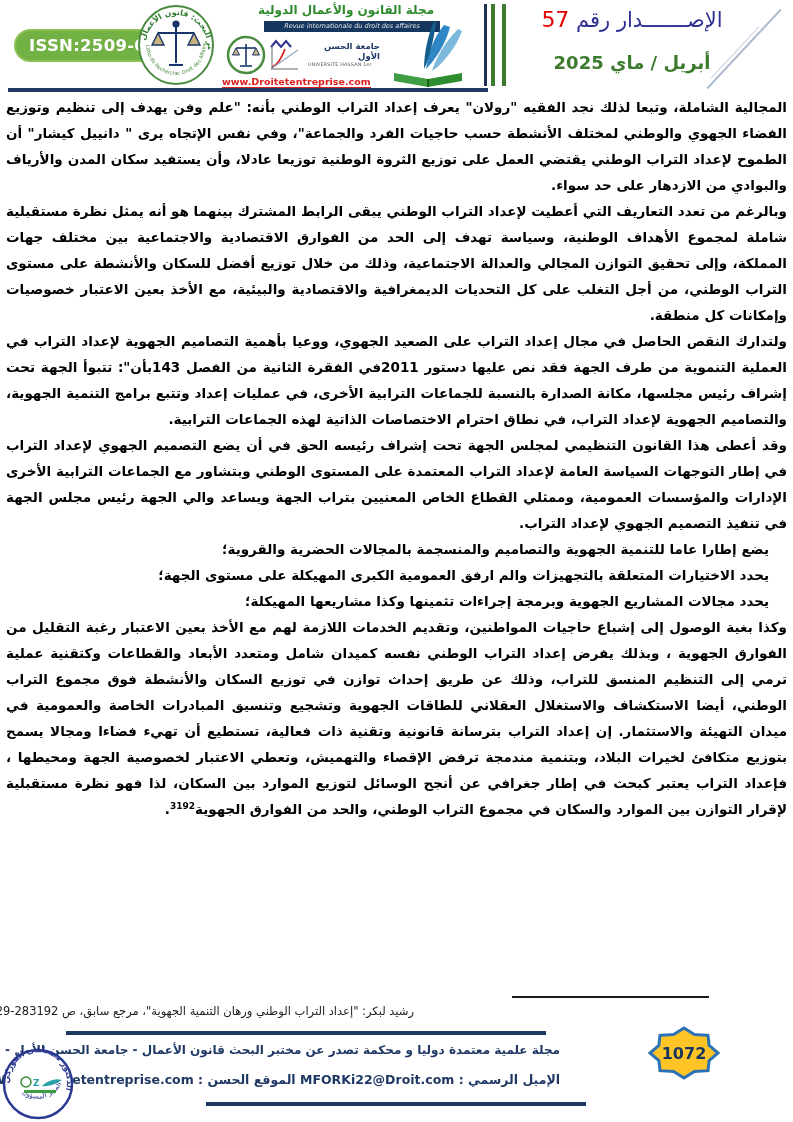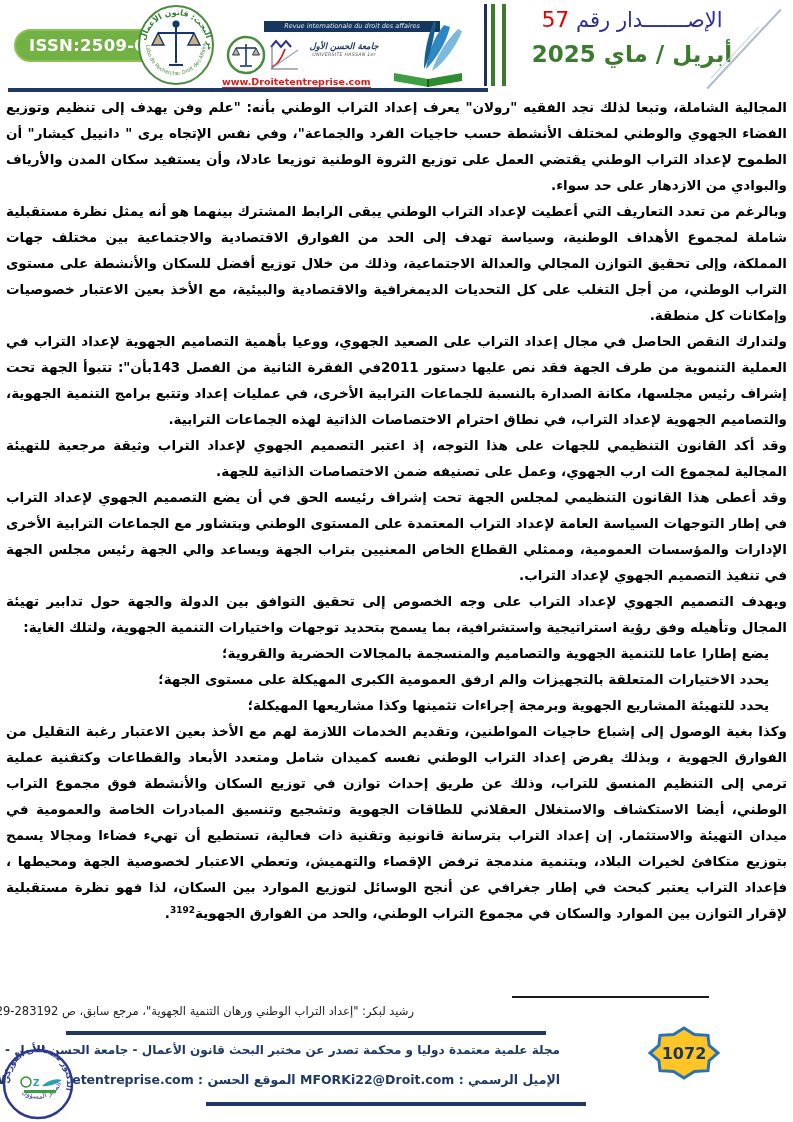--- a/index.html
+++ b/index.html
@@ -21,36 +21,36 @@
     position:absolute;top:1px;left:0;right:6px;text-align:center;
     color:#2e8b2e;font-weight:bold;font-size:12px;direction:rtl;
   }
   .banner-strip{
     position:absolute;top:19px;left:48px;width:176px;height:11px;background:#15365f;
     color:#e8e8e8;font-size:6.5px;text-align:center;line-height:11px;font-style:italic;
   }
   .banner-row{position:absolute;top:31px;left:0;width:100%;height:44px;}
   .mini-scales{position:absolute;left:10px;top:2px;}
   .mini-chart{position:absolute;left:52px;top:4px;}
-  .univ-block{position:absolute;left:92px;top:8px;width:72px;text-align:center;font-style:italic;}
+  .univ-block{position:absolute;left:92px;top:8px;width:72px;}
   .univ-ar{color:#1f3864;font-size:8.5px;font-weight:bold;direction:rtl;}
   .univ-fr{color:#555;font-size:4.8px;margin-top:1px;letter-spacing:.2px;}
   .feather{position:absolute;left:168px;top:-14px;}
   .banner-url{
     position:absolute;bottom:1px;left:6px;color:#d91c1c;font-weight:bold;
     font-size:9.5px;direction:ltr;border-bottom:2px solid #d91c1c;
   }
   .sep-bar{position:absolute;top:4px;height:82px;}
   .sep-navy{left:484px;width:3px;background:#1d2f52;}
   .sep-green1{left:491px;width:4px;background:#3c7b2e;}
   .sep-green2{left:502px;width:4px;background:#3c7b2e;}
   .issue-block{position:absolute;left:508px;top:7px;width:248px;text-align:center;direction:rtl;}
   .issue-line1{font-size:21px;font-weight:normal;color:#2d2f92;white-space:nowrap;}
   .issue-number{color:#e60000;font-size:22px;}
-  .issue-line2{margin-top:9px;font-size:23px;font-weight:bold;color:#3c7b2e;white-space:nowrap;}
+  .issue-line2{margin-top:20px;font-size:18px;font-weight:bold;color:#3c7b2e;white-space:nowrap;}
   .slash-deco{
     position:absolute;left:690px;top:48px;width:108px;height:0;
     border-top:2px solid #aebccf;transform:rotate(-47deg);
   }
   .slash-deco2{
     position:absolute;left:700px;top:52px;width:70px;height:0;
     border-top:1px solid #c8d2e0;transform:rotate(-47deg);
   }
   .header-rule{position:absolute;left:8px;top:88px;width:480px;height:3.5px;background:#1f3864;}
   
@@ -106,20 +106,21 @@
       <line x1="40" y1="24" x2="40" y2="60"></line>
       <line x1="22" y1="30" x2="58" y2="30"></line>
       <line x1="33" y1="62" x2="47" y2="62"></line>
       <path d="M22,30 l-6,12 h12 z" fill="#c9b180" stroke-width="1.4"></path>
       <path d="M58,30 l-6,12 h12 z" fill="#c9b180" stroke-width="1.4"></path>
       <circle cx="40" cy="21" r="2.6" fill="#17356b"></circle>
     </g>
   </svg>
 
   <div class="banner">
+    <div class="banner-title">مجلة القانون والأعمال الدولية</div>
     <div class="banner-strip">Revue internationale du droit des affaires</div>
 
     <div class="banner-row">
       <svg class="mini-scales" width="40" height="40" viewBox="0 0 40 40">
         <circle cx="20" cy="20" r="18" fill="#fff" stroke="#4a8c3f" stroke-width="2.5"></circle>
         <g stroke="#17356b" stroke-width="1.6" fill="none">
           <line x1="20" y1="9" x2="20" y2="30"></line>
           <line x1="10" y1="13" x2="30" y2="13"></line>
           <line x1="14" y1="31" x2="26" y2="31"></line>
           <path d="M10,13 l-3.5,7 h7 z" fill="#c9b180" stroke-width="1"></path>
@@ -164,26 +165,24 @@
 
   <div class="slash-deco"></div>
   <div class="slash-deco2"></div>
   <div class="header-rule"></div>
 </div>
 
 <div class="article-body">
     <div class="para">المجالية الشاملة، وتبعا لذلك نجد الفقيه "رولان" يعرف إعداد التراب الوطني بأنه: "علم وفن يهدف إلى تنظيم وتوزيع الفضاء الجهوي والوطني لمختلف الأنشطة حسب حاجيات الفرد والجماعة"،  وفي نفس الإتجاه يرى " دانييل كيشار" أن الطموح لإعداد التراب الوطني يقتضي العمل على توزيع الثروة الوطنية توزيعا عادلا، وأن يستفيد سكان المدن والأرياف والبوادي من الازدهار على حد سواء.</div>
     <div class="para">وبالرغم من تعدد التعاريف التي أعطيت لإعداد التراب الوطني يبقى الرابط المشترك بينهما هو أنه يمثل نظرة مستقبلية شاملة لمجموع الأهداف الوطنية، وسياسة تهدف إلى الحد من الفوارق الاقتصادية والاجتماعية بين مختلف جهات المملكة، وإلى تحقيق التوازن المجالي والعدالة الاجتماعية، وذلك من خلال توزيع أفضل للسكان والأنشطة على مستوى التراب الوطني، من أجل التغلب على كل التحديات الديمغرافية والاقتصادية والبيئية، مع الأخذ بعين الاعتبار خصوصيات وإمكانات كل منطقة.</div>
     <div class="para">ولتدارك النقص الحاصل في مجال إعداد التراب على الصعيد الجهوي، ووعيا بأهمية التصاميم الجهوية لإعداد التراب في العملية التنموية من طرف الجهة فقد نص عليها دستور 2011في الفقرة الثانية من الفصل 143بأن": تتبوأ الجهة تحت إشراف رئيس مجلسها، مكانة الصدارة بالنسبة للجماعات الترابية الأخرى، في عمليات إعداد وتتبع برامج التنمية الجهوية، والتصاميم الجهوية لإعداد التراب، في نطاق احترام الاختصاصات الذاتية لهذه الجماعات الترابية.</div>
-    <div class="para">وقد أكد القانون التنظيمي للجهات على هذا التوجه، إذ اعتبر التصميم الجهوي لإعداد التراب وثيقة مرجعية للتهيئة المجالية لمجموع الت ارب الجهوي، وعمل على تصنيفه ضمن الاختصاصات الذاتية للجهة.</div>
     <div class="para">وقد أعطى هذا القانون التنظيمي لمجلس الجهة تحت إشراف رئيسه الحق في أن يضع التصميم الجهوي لإعداد التراب في إطار التوجهات السياسة العامة لإعداد التراب المعتمدة على المستوى الوطني وبتشاور مع الجماعات الترابية الأخرى الإدارات والمؤسسات العمومية، وممثلي القطاع الخاص المعنيين بتراب الجهة ويساعد والي الجهة رئيس مجلس الجهة في تنفيذ التصميم الجهوي لإعداد التراب.</div>
-    <div class="para">ويهدف التصميم الجهوي لإعداد التراب على وجه الخصوص إلى تحقيق التوافق بين الدولة والجهة حول تدابير تهيئة المجال وتأهيله وفق رؤية استراتيجية واستشرافية، بما يسمح بتحديد توجهات واختيارات التنمية الجهوية، ولتلك الغاية:</div>
     <div class="para list-item">يضع إطارا عاما للتنمية الجهوية والتصاميم والمنسجمة بالمجالات الحضرية والقروية؛</div>
     <div class="para list-item">يحدد الاختيارات المتعلقة بالتجهيزات والم ارفق العمومية الكبرى المهيكلة على مستوى الجهة؛</div>
-    <div class="para list-item">يحدد للتهيئة المشاريع الجهوية وبرمجة إجراءات تثمينها وكذا مشاريعها المهيكلة؛</div>
+    <div class="para list-item">يحدد مجالات المشاريع الجهوية وبرمجة إجراءات تثمينها وكذا مشاريعها المهيكلة؛</div>
     <div class="para">وكذا بغية الوصول إلى إشباع حاجيات المواطنين، وتقديم الخدمات اللازمة لهم مع الأخذ بعين الاعتبار رغبة التقليل من الفوارق الجهوية ، وبذلك يفرض إعداد التراب الوطني نفسه كميدان شامل ومتعدد الأبعاد والقطاعات وكتقنية عملية ترمي إلى التنظيم المنسق للتراب، وذلك عن طريق إحداث توازن في توزيع السكان والأنشطة فوق مجموع التراب الوطني، أيضا الاستكشاف والاستغلال العقلاني للطاقات الجهوية وتشجيع وتنسيق المبادرات الخاصة والعمومية في ميدان التهيئة والاستثمار. إن إعداد التراب بترسانة قانونية وتقنية ذات فعالية، تستطيع أن تهيء فضاءا ومجالا يسمح بتوزيع متكافئ لخيرات البلاد، وبتنمية مندمجة ترفض الإقصاء والتهميش، وتعطي الاعتبار لخصوصية الجهة ومحيطها ، فإعداد التراب يعتبر كبحث في إطار جغرافي عن أنجح الوسائل لتوزيع الموارد بين السكان، لذا فهو نظرة مستقبلية لإقرار التوازن بين الموارد والسكان في مجموع التراب الوطني، والحد من الفوارق الجهوية<sup>3192</sup>.</div>
   </div>
 
 <div class="footnote-sep"></div>
 <div class="footnote-text">رشيد لبكر: "إعداد التراب الوطني ورهان التنمية الجهوية"، مرجع سابق، ص 283192-29</div>
 
 <div>
   <div class="footer-rule-top"></div>
 
   <div class="footer-line1">مجلة علمية معتمدة  دوليا و محكمة تصدر عن مختبر البحث قانون الأعمال - جامعة الحسن الأول - سطات - المغرب</div>

